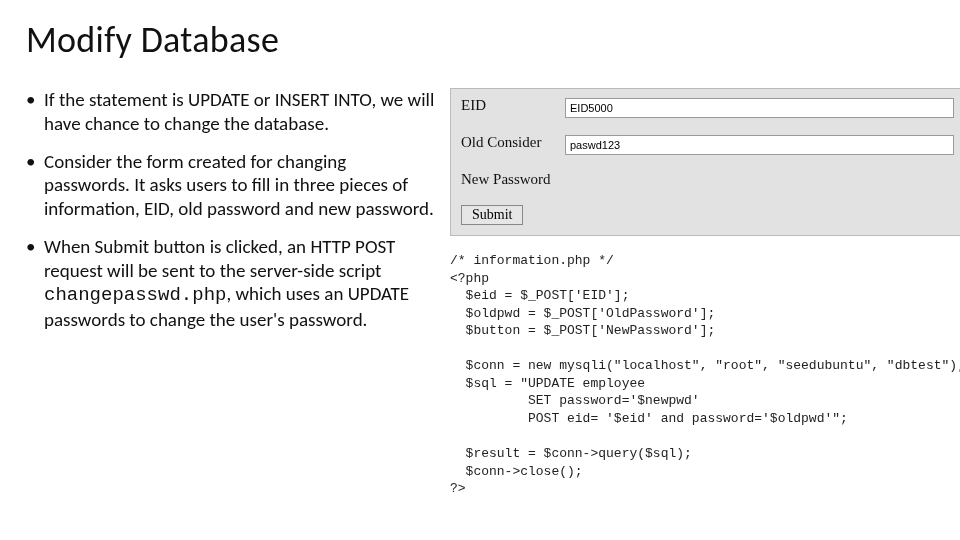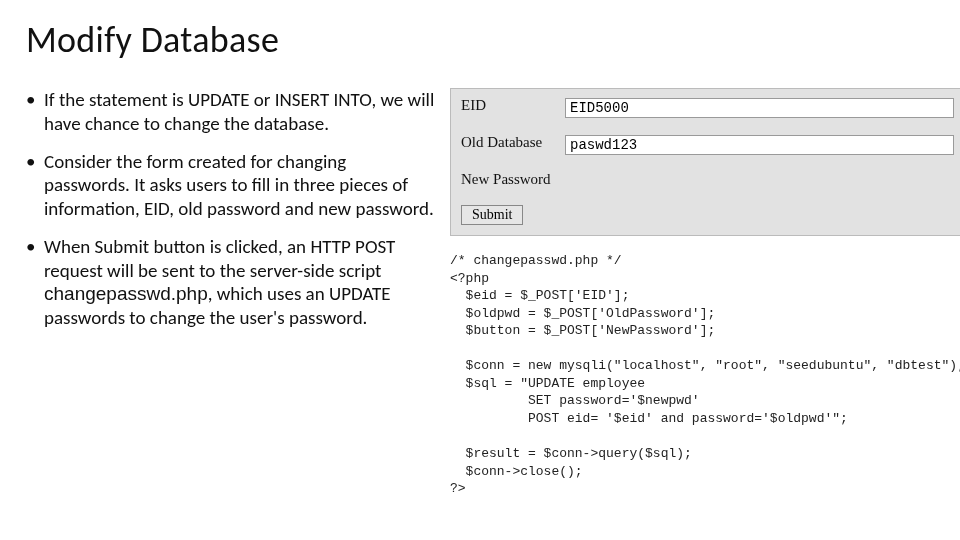--- a/index.html
+++ b/index.html
@@ -5,28 +5,28 @@
   * { box-sizing: border-box; margin: 0; padding: 0; }
   html, body { width: 960px; height: 540px; background: #fff; font-family: "Calibri", "Segoe UI", Arial, sans-serif; color: #111; }
   .slide { position: relative; width: 840px; height: 540px; padding: 18px 26px 20px 26px; }
   .title { font-size: 36px; font-weight: 400; letter-spacing: .3px; margin-bottom: 26px; }
   .cols { display: flex; gap: 14px; }
   .left { flex: 0 0 410px; }
   .right { flex: 1; }
   ul.bullets { list-style: none; }
   ul.bullets > li { position: relative; padding-left: 18px; font-size: 19px; line-height: 1.25; margin-bottom: 14px; }
   ul.bullets > li::before { content: "•"; position: absolute; left: 0; top: 0; font-size: 19px; }
-  .mono { font-family: Liberation Sans, sans-serif; }
+  .mono { font-family: Liberation Mono, monospace; }
   
   .form-panel { background: #e2e2e2; border: 1px solid #bbb; padding: 8px 10px 10px 10px; }
   .form-row { display: flex; margin-bottom: 16px; }
   .form-row .lbl { flex: 0 0 104px; font-family: "Times New Roman", Times, serif; font-size: 15px; }
   .form-row .fld { flex: 1; }
   .form-row .fld input {
-    width: 100%; height: 20px; font-family: Liberation Mono, monospace; font-size: 14px;
+    width: 100%; height: 20px; font-family: Liberation Sans, sans-serif; font-size: 11px;
     padding: 1px 4px; border: 1px solid #9a9a9a; background: #fff;
   }
   .btnrow { margin-top: 4px; }
   .btnrow button {
     font-family: "Times New Roman", Times, serif; font-size: 14px;
     padding: 1px 10px; background: #e6e6e6; border: 1px solid #888; cursor: pointer; text-align: center;
   }
   
   .code-panel { margin-top: 16px; font-family: "Courier New", Courier, monospace; font-size: 13px; line-height: 1.35; white-space: pre; color: #222; }
 </style>
@@ -52,32 +52,32 @@
       </ul>
     </div>
 
     <div class="right">
       <div class="form-panel">
         <div class="form-row">
           <div class="lbl">EID</div>
           <div class="fld"><input type="text" value="EID5000" style=""></div>
         </div>
         <div class="form-row">
-          <div class="lbl">Old Database</div>
+          <div class="lbl">Old Consider</div>
           <div class="fld"><input type="text" value="paswd123" style=""></div>
         </div>
         <div class="form-row">
           <div class="lbl">New Password</div>
         </div>
         <div class="btnrow">
           <button>Submit</button>
         </div>
       </div>
 
-      <div class="code-panel"><span>/* changepasswd.php */</span>
+      <div class="code-panel"><span>/* information.php */</span>
 <span>&lt;?php</span>
 <span>  $eid = $_POST['EID'];</span>
 <span>  $oldpwd = $_POST['OldPassword'];</span>
 <span>  $button = $_POST['NewPassword'];</span>
 <span></span>
 <span>  $conn = new mysqli("localhost", "root", "seedubuntu", "dbtest");</span>
 <span>  $sql = "UPDATE employee</span>
 <span>          SET password='$newpwd'</span>
 <span>          POST eid= '$eid' and password='$oldpwd'";</span>
 <span></span>

